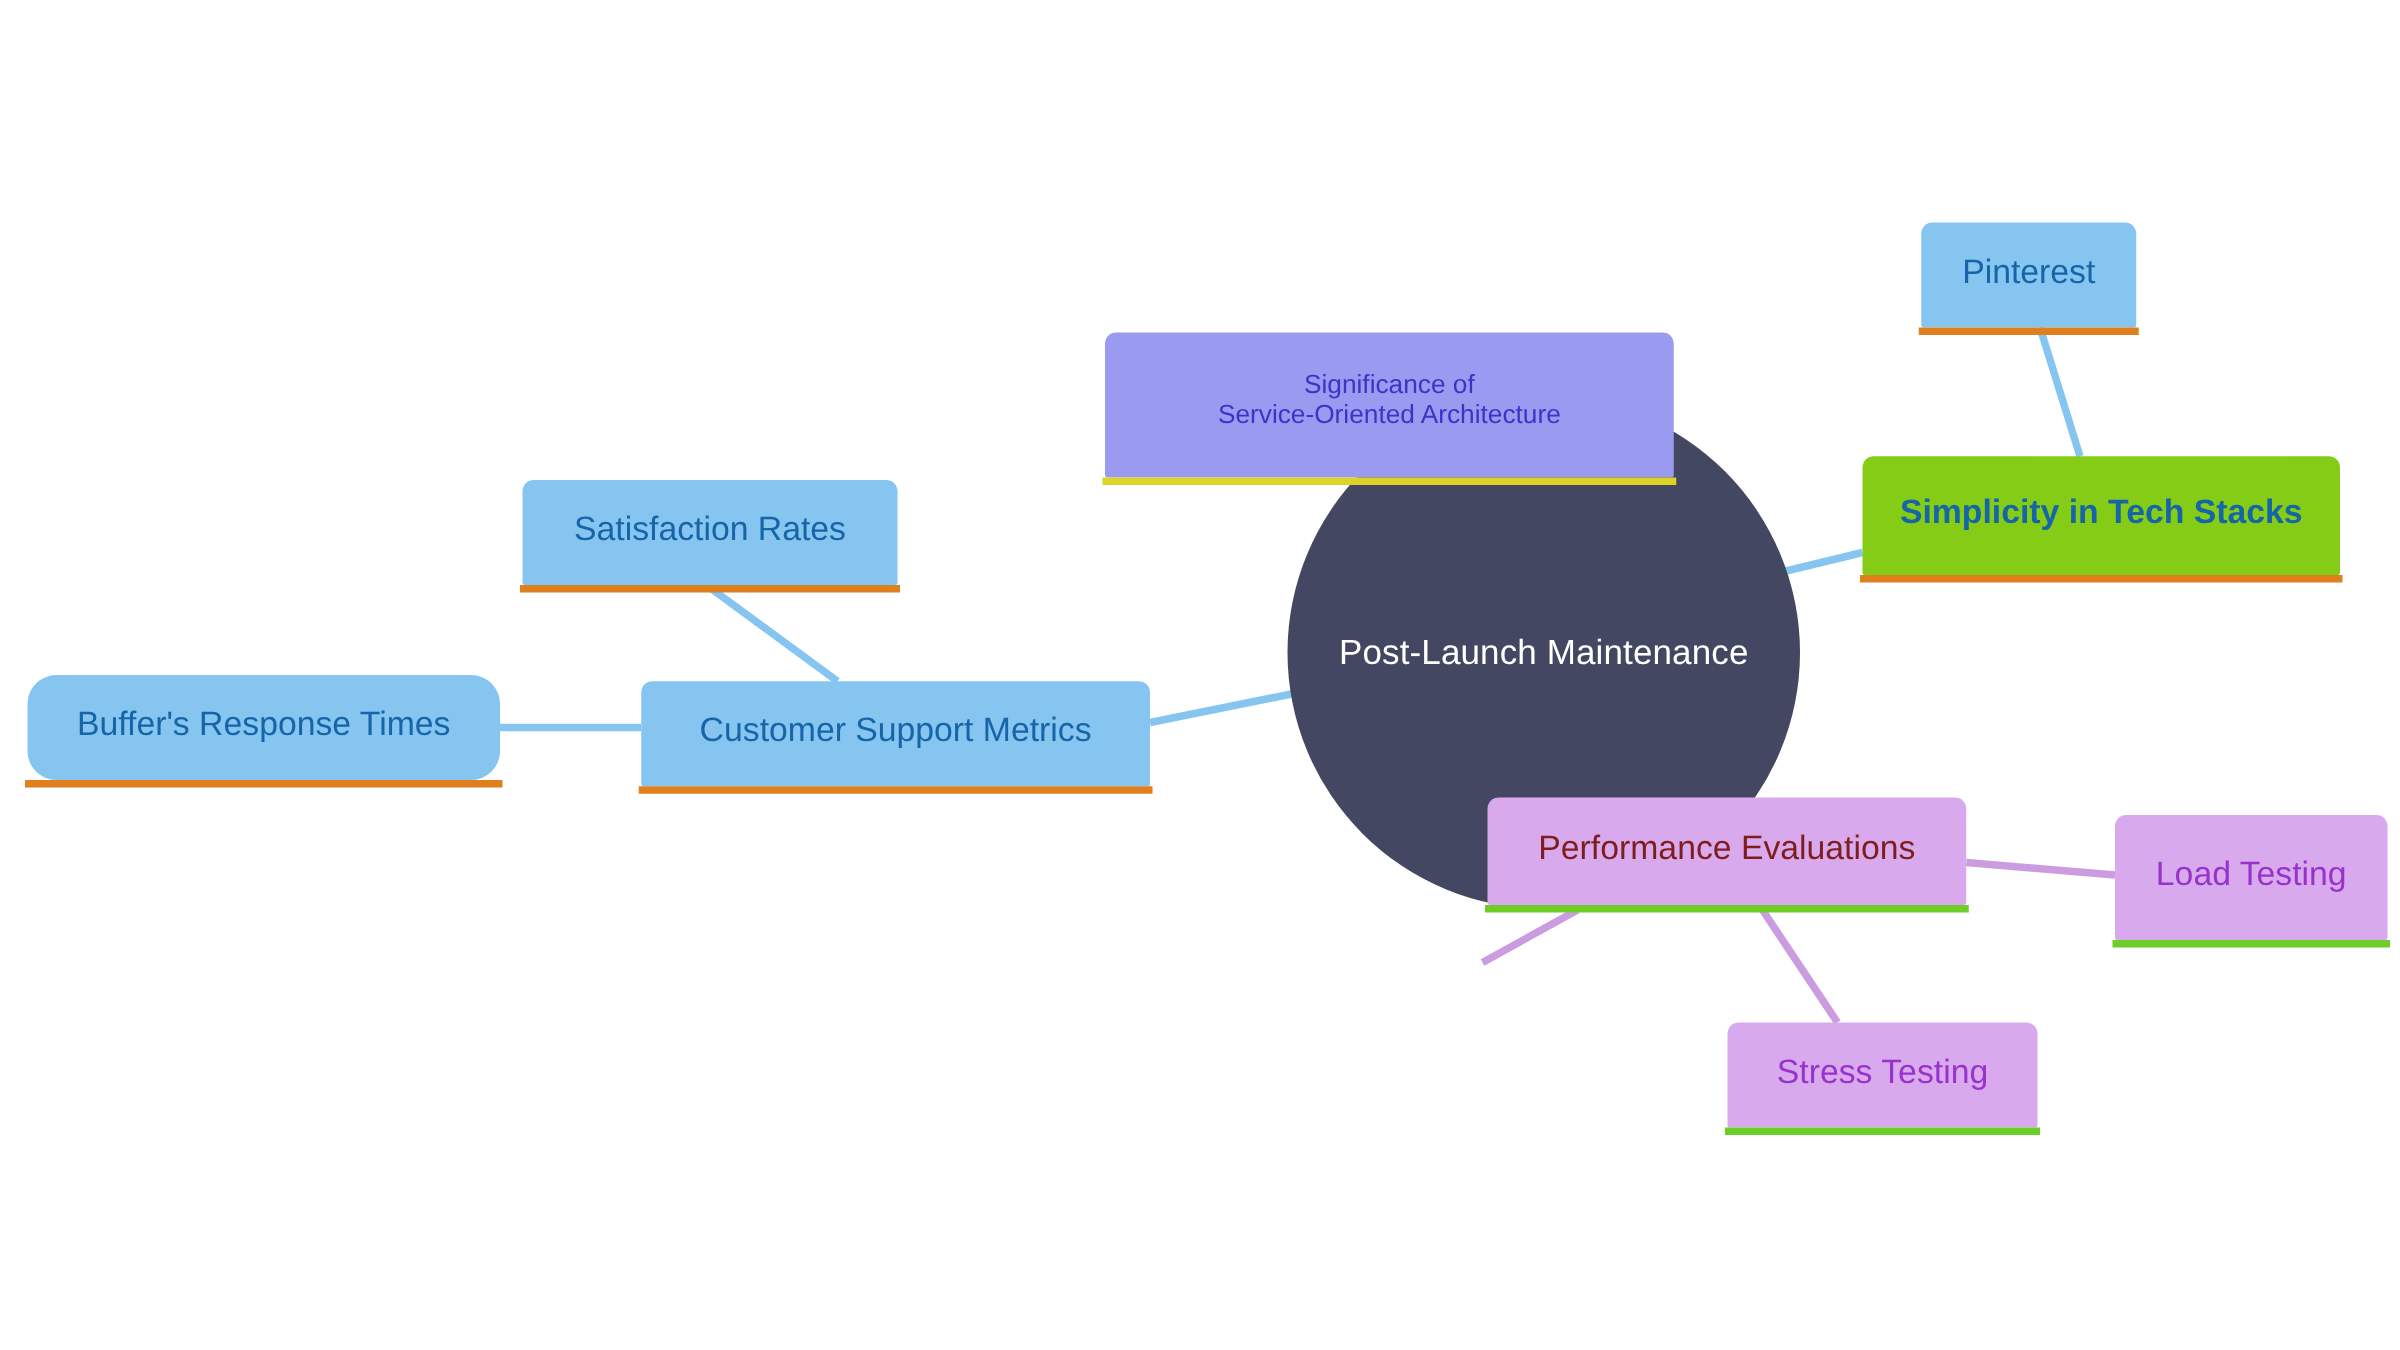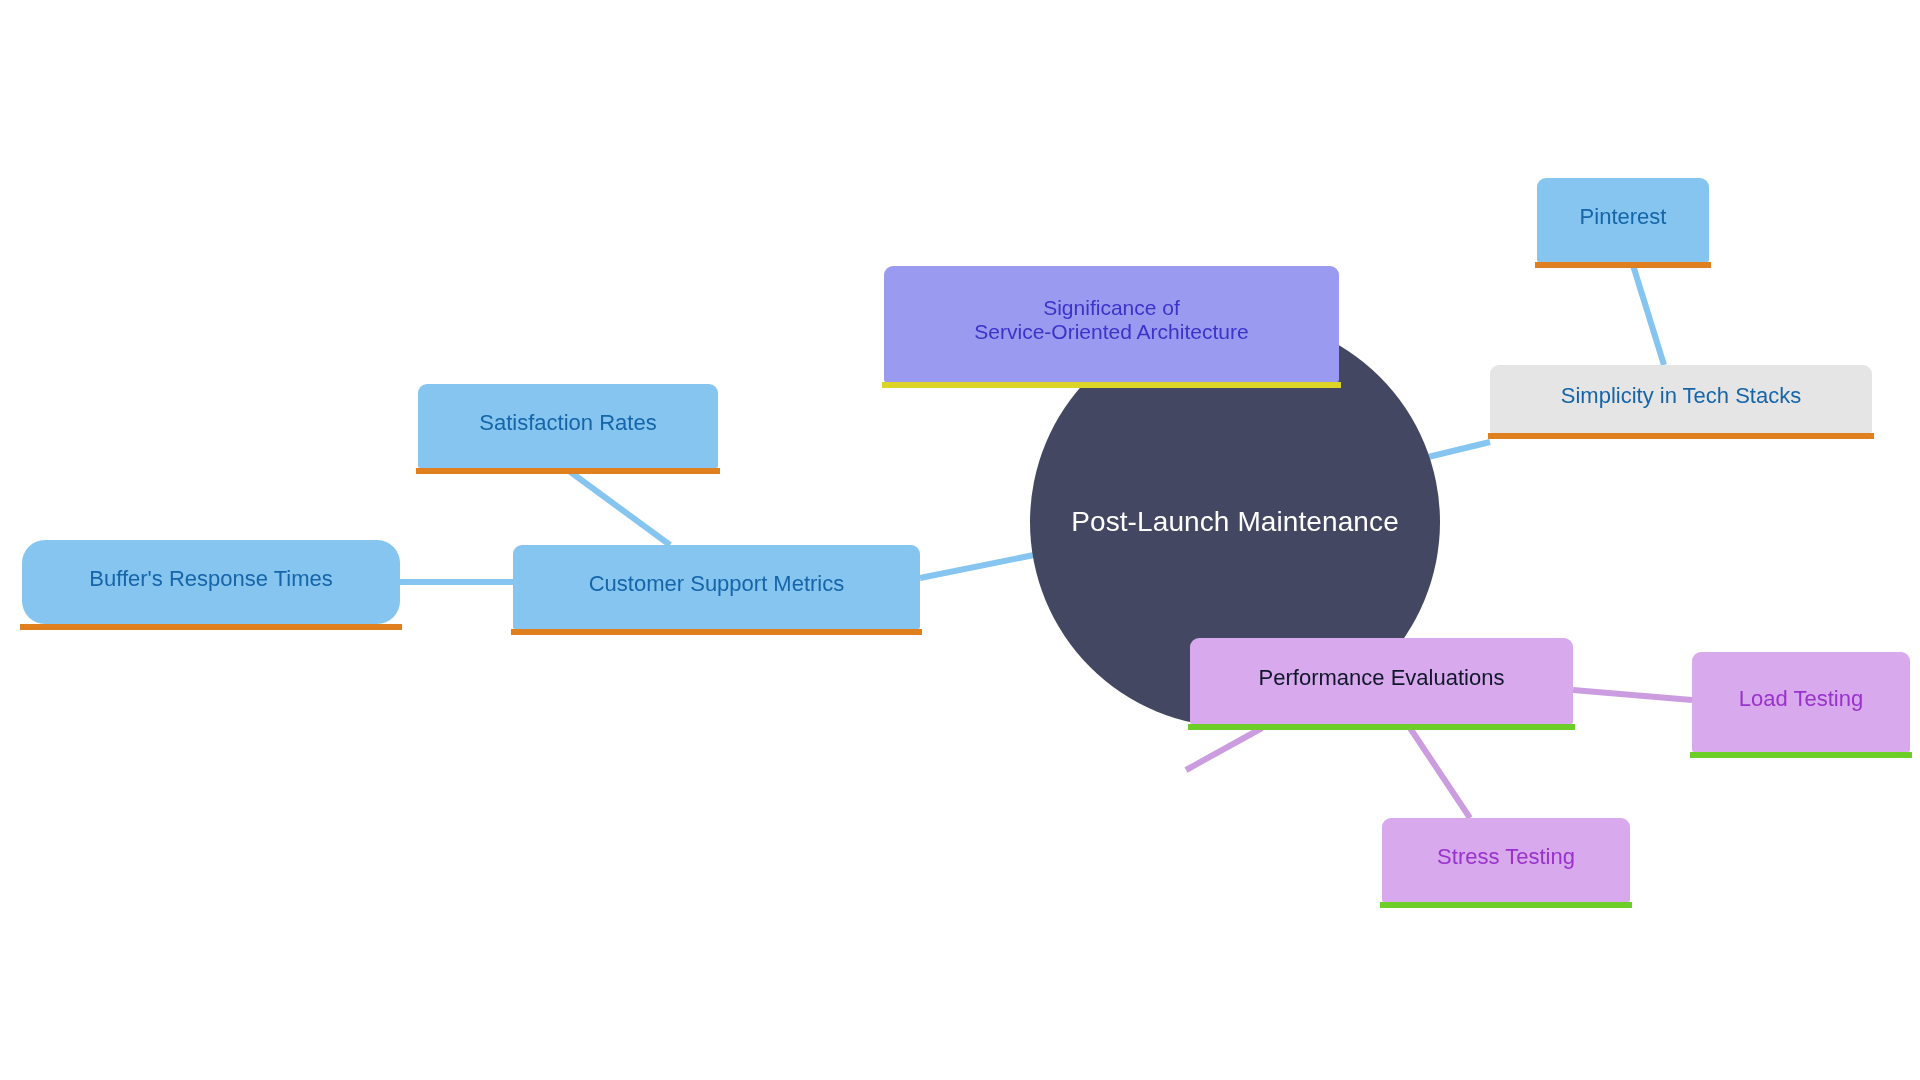--- a/index.html
+++ b/index.html
@@ -54,21 +54,21 @@
     box-sizing: border-box;
     border-radius: 9px 9px 2px 2px;
     display: flex;
     align-items: center;
     justify-content: center;
     text-align: center;
     padding: 4px 14px 10px 14px;
     z-index: 4;
   }
   .node .label {
-    font-size: 22px;
+    font-size: 27px;
     line-height: 1.12;
     white-space: pre-line;
   }
   .node.two-line { padding-bottom: 12px; }
   .node.two-line .label { font-size: 21px; }
 
   
   .node .underline {
     position: absolute;
     left: 0;
@@ -94,41 +94,41 @@
       <line x1="1410" y1="728" x2="1470" y2="818" stroke="#cb9de0" stroke-width="6" stroke-linecap="butt"></line>
     </svg>
 <div class="root-node" style="left: 1030px; top: 317px; width: 410px; height: 410px; background: rgb(68, 71, 97); color: rgb(255, 255, 255);">
       <span class="root-label">Post-Launch Maintenance</span>
     </div>
     <div class="node bleed two-line" style="left: 884px; top: 266px; width: 455px; height: 116px; background: rgb(154, 154, 240); color: rgb(58, 52, 201);">
       <span class="label">Significance of
 Service-Oriented Architecture</span>
       <div class="underline" style="background: rgb(220, 212, 38);"></div>
     </div>
-    <div class="node bleed" style="left: 1490px; top: 365px; width: 382px; height: 68px; background: #e5e5e5; color: rgb(21, 101, 168);">
+    <div class="node bleed" style="left: 1490px; top: 365px; width: 382px; height: 95px; background: #84cc16; color: rgb(21, 101, 168); font-weight: bold;">
       <span class="label">Simplicity in Tech Stacks</span>
       <div class="underline" style="background: rgb(223, 127, 30);"></div>
     </div>
     <div class="node bleed" style="left: 1537px; top: 178px; width: 172px; height: 84px; background: rgb(133, 197, 240); color: rgb(21, 101, 168);">
       <span class="label">Pinterest</span>
       <div class="underline" style="background: rgb(223, 127, 30);"></div>
     </div>
     <div class="node bleed" style="left: 513px; top: 545px; width: 407px; height: 84px; background: rgb(133, 197, 240); color: rgb(21, 101, 168);">
       <span class="label">Customer Support Metrics</span>
       <div class="underline" style="background: rgb(223, 127, 30);"></div>
     </div>
     <div class="node bleed" style="left: 418px; top: 384px; width: 300px; height: 84px; background: rgb(133, 197, 240); color: rgb(21, 101, 168);">
       <span class="label">Satisfaction Rates</span>
       <div class="underline" style="background: rgb(223, 127, 30);"></div>
     </div>
     <div class="node bleed" style="left: 22px; top: 540px; width: 378px; height: 84px; background: rgb(133, 197, 240); color: rgb(21, 101, 168); border-radius: 23px;">
       <span class="label">Buffer's Response Times</span>
       <div class="underline" style="background: rgb(223, 127, 30);"></div>
     </div>
-    <div class="node bleed" style="left: 1190px; top: 638px; width: 383px; height: 86px; background: rgb(216, 169, 236); color: #0f172a;">
+    <div class="node bleed" style="left: 1190px; top: 638px; width: 383px; height: 86px; background: rgb(216, 169, 236); color: #7f1d1d;">
       <span class="label">Performance Evaluations</span>
       <div class="underline" style="background: rgb(110, 206, 40);"></div>
     </div>
     <div class="node bleed" style="left: 1692px; top: 652px; width: 218px; height: 100px; background: rgb(216, 169, 236); color: rgb(153, 50, 204);">
       <span class="label">Load Testing</span>
       <div class="underline" style="background: rgb(110, 206, 40);"></div>
     </div>
     <div class="node bleed" style="left: 1382px; top: 818px; width: 248px; height: 84px; background: rgb(216, 169, 236); color: rgb(153, 50, 204);">
       <span class="label">Stress Testing</span>
       <div class="underline" style="background: rgb(110, 206, 40);"></div>

